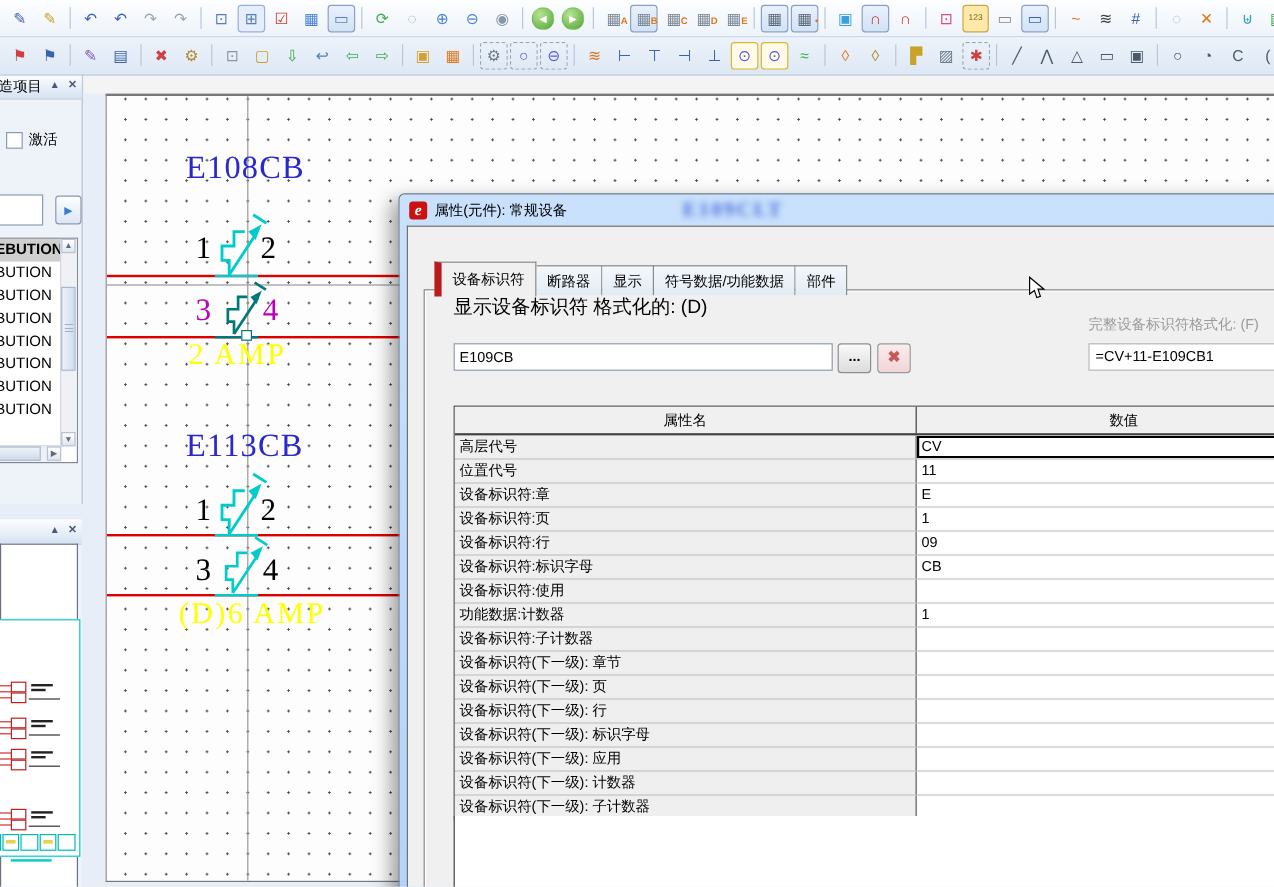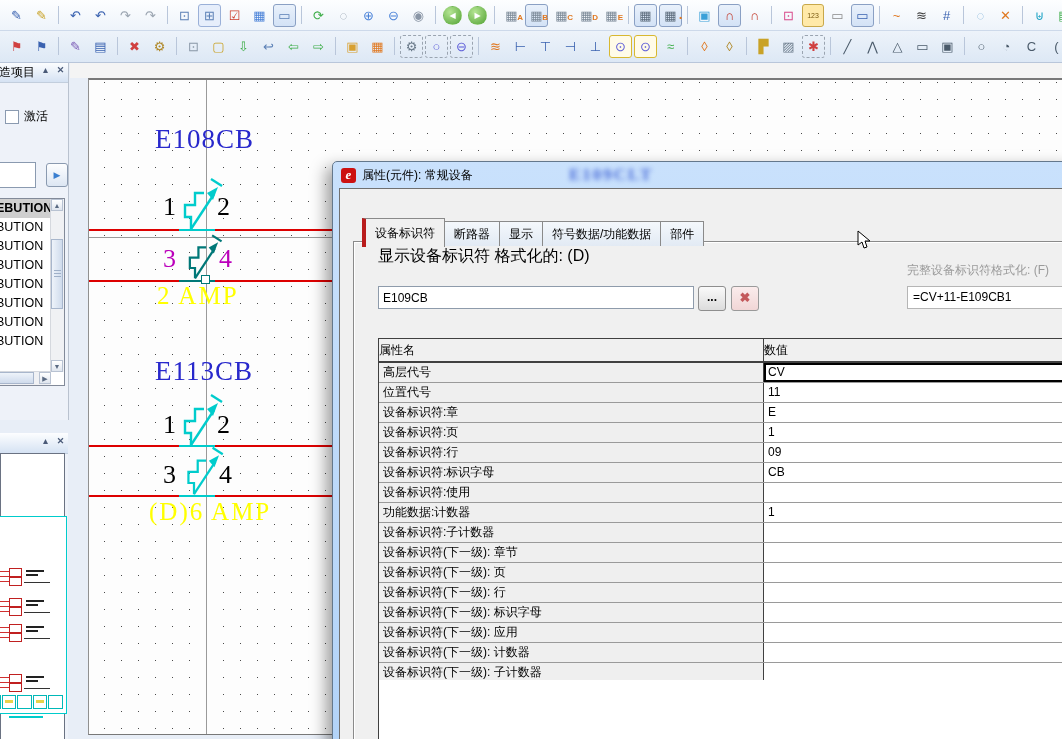--- a/index.html
+++ b/index.html
@@ -94,36 +94,36 @@
      font-family:"Liberation Serif",serif;font-weight:bold;font-style:italic;font-size:13px;line-height:14px;text-align:center}
   .dlg-title{font-size:12px;color:#000}
   .ghost{position:absolute;left:236px;top:3px;font-size:17px;font-weight:bold;letter-spacing:2px;color:#2a4fd0;
      filter:blur(2.5px);opacity:.8;font-family:"Liberation Serif",serif}
   .dlg-client{position:absolute;left:6px;top:26px;right:0;bottom:0;background:#f0f0f0;
      border-left:1px solid #707070;border-top:1px solid #707070}
   .tabbar{position:absolute;left:22px;top:29px;display:flex;align-items:flex-end;z-index:2}
   .tab{padding:4px 9px 3px;font-size:12px;border:1px solid #8a8a8a;border-left:none;border-bottom:none;
      background:linear-gradient(#f4f8fc,#e2eaf4);position:relative}
   .tab:first-child{border-left:1px solid #8a8a8a}
-  .tab.active{background:#f0f0f0;padding-top:6px;padding-bottom:5px;margin-bottom:-1px;border-left:4px solid #b91c1c;z-index:3}
+  .tab.active{background:#f0f0f0;padding-top:6px;padding-bottom:5px;margin-bottom:-1px;border-left:6px solid #b91c1c;z-index:3}
   .tabpanel{position:absolute;left:13px;top:52px;right:-6px;bottom:-6px;background:#f0f0f0;
      border:1px solid #8a8a8a;box-shadow:inset 1px 1px 0 #fff}
   .fld-label{position:absolute;left:24px;top:4px;font-size:16px}
   .fld-label-gray{position:absolute;left:553px;top:20px;font-size:12px;color:#9b9b9b}
   .dt-input{position:absolute;left:24px;top:44px;width:306px;height:21px;background:#fff;border:1px solid #8e9bab;
      font-size:12px;padding:0 4px;font-family:"Liberation Sans",sans-serif}
   .btn-browse{position:absolute;left:344px;top:44px;width:26px;height:23px;border:1px solid #8e8e8e;border-radius:3px;
      background:linear-gradient(#fafafa,#dcdcdc);font-size:12px;text-align:center;line-height:20px;font-weight:bold}
   .btn-del{position:absolute;left:377px;top:44px;width:26px;height:23px;border:1px solid #9a9a9a;border-radius:3px;
      background:linear-gradient(#fbecec,#f1d6d6);color:#c4595c;font-size:13px;text-align:center;line-height:22px;font-weight:bold}
   .full-dt{position:absolute;left:553px;top:44px;width:430px;height:21px;background:#fff;border:1px solid #b5b5b5;
      font-size:12px;line-height:21px;padding-left:5px}
   .ptable{position:absolute;left:24px;top:96px;right:-30px;border:1px solid #404040;background:#fff}
   .phead{display:flex;height:22px;background:#f0f0f0;border-bottom:2px solid #404040;font-size:12px}
-  .phead .hc{line-height:22px;text-align:left}
+  .phead .hc{line-height:22px;text-align:center}
   .hc.c1{width:384px;border-right:1px solid #404040}
   .hc.c2{flex:1}
   .prow{display:flex;height:19px;border-bottom:1px solid #9a9a9a;font-size:12px}
   .pcell{line-height:19px;padding-left:4px;overflow:hidden;white-space:nowrap}
   .plabel{width:380px;background:#efefef;border-right:1px solid #404040}
   .pvalue{flex:1;background:#fff}
   .pvalue.selected{box-shadow:inset 0 0 0 2px #000}
   .below-table{position:absolute;left:24px;top:438px;right:-30px;bottom:-6px;background:#fff;border-left:1px solid #404040}
   .cursor{position:absolute;left:857px;top:230px;z-index:99}
 </style>

